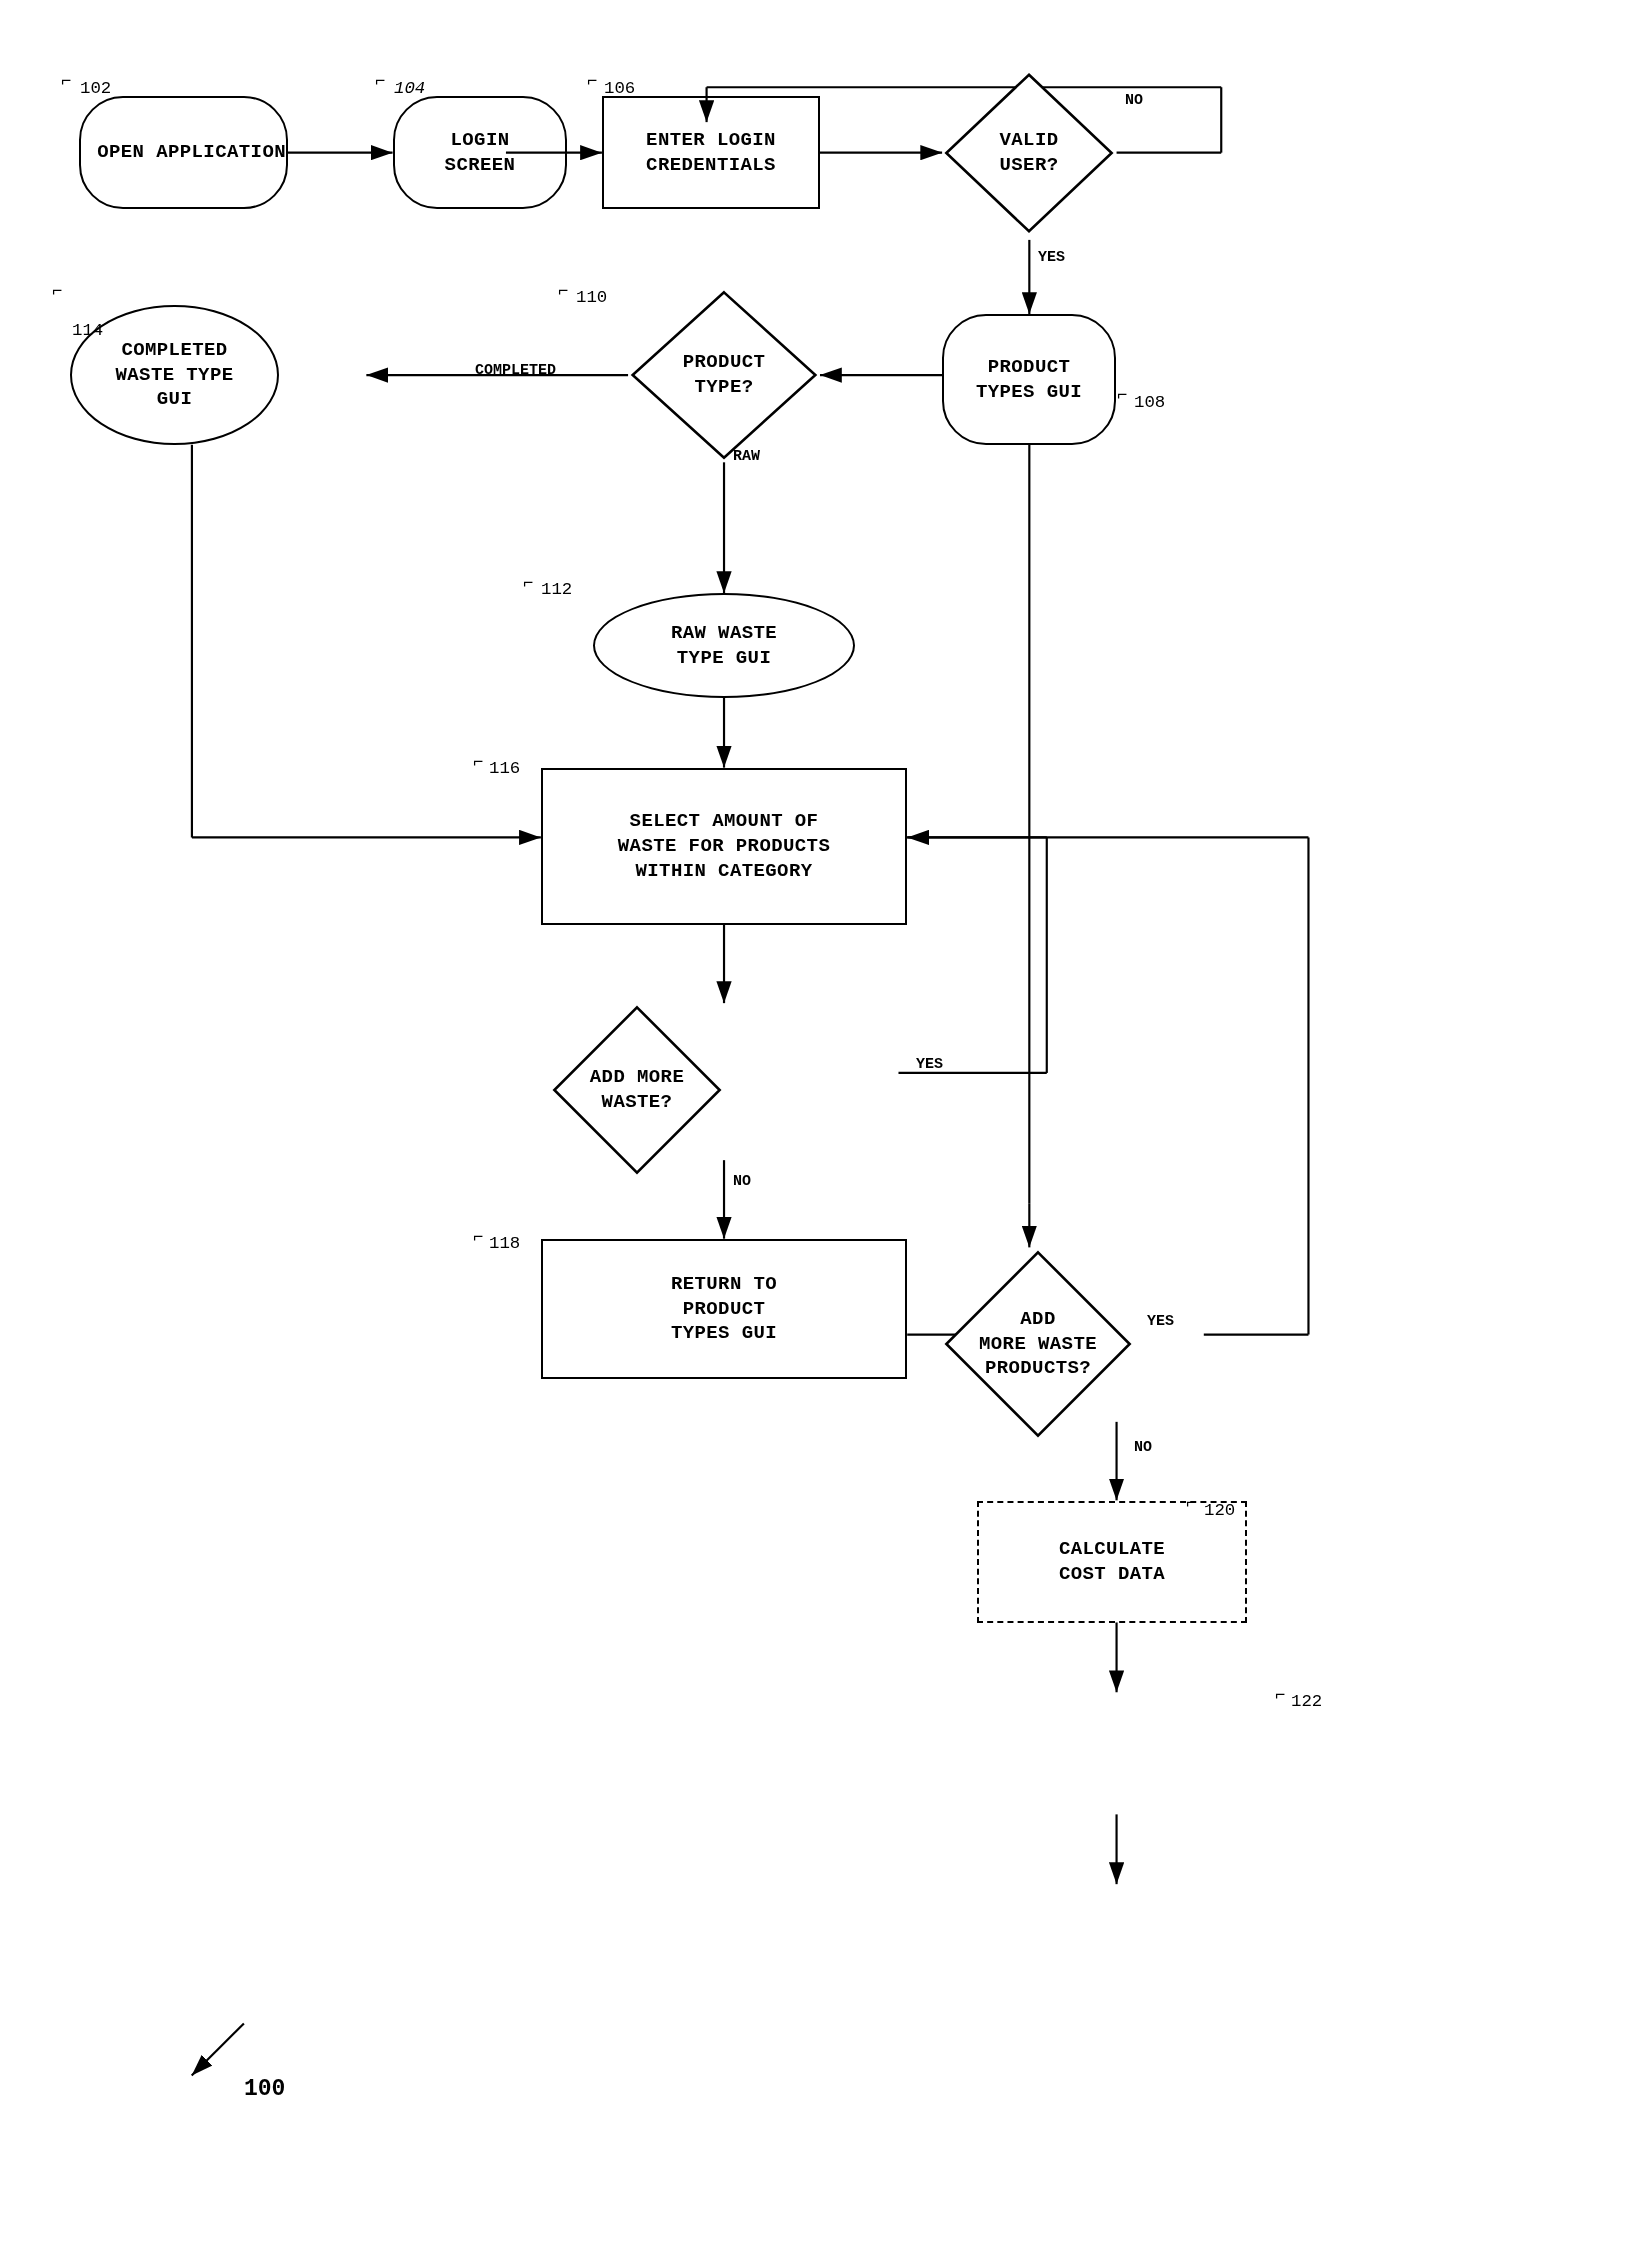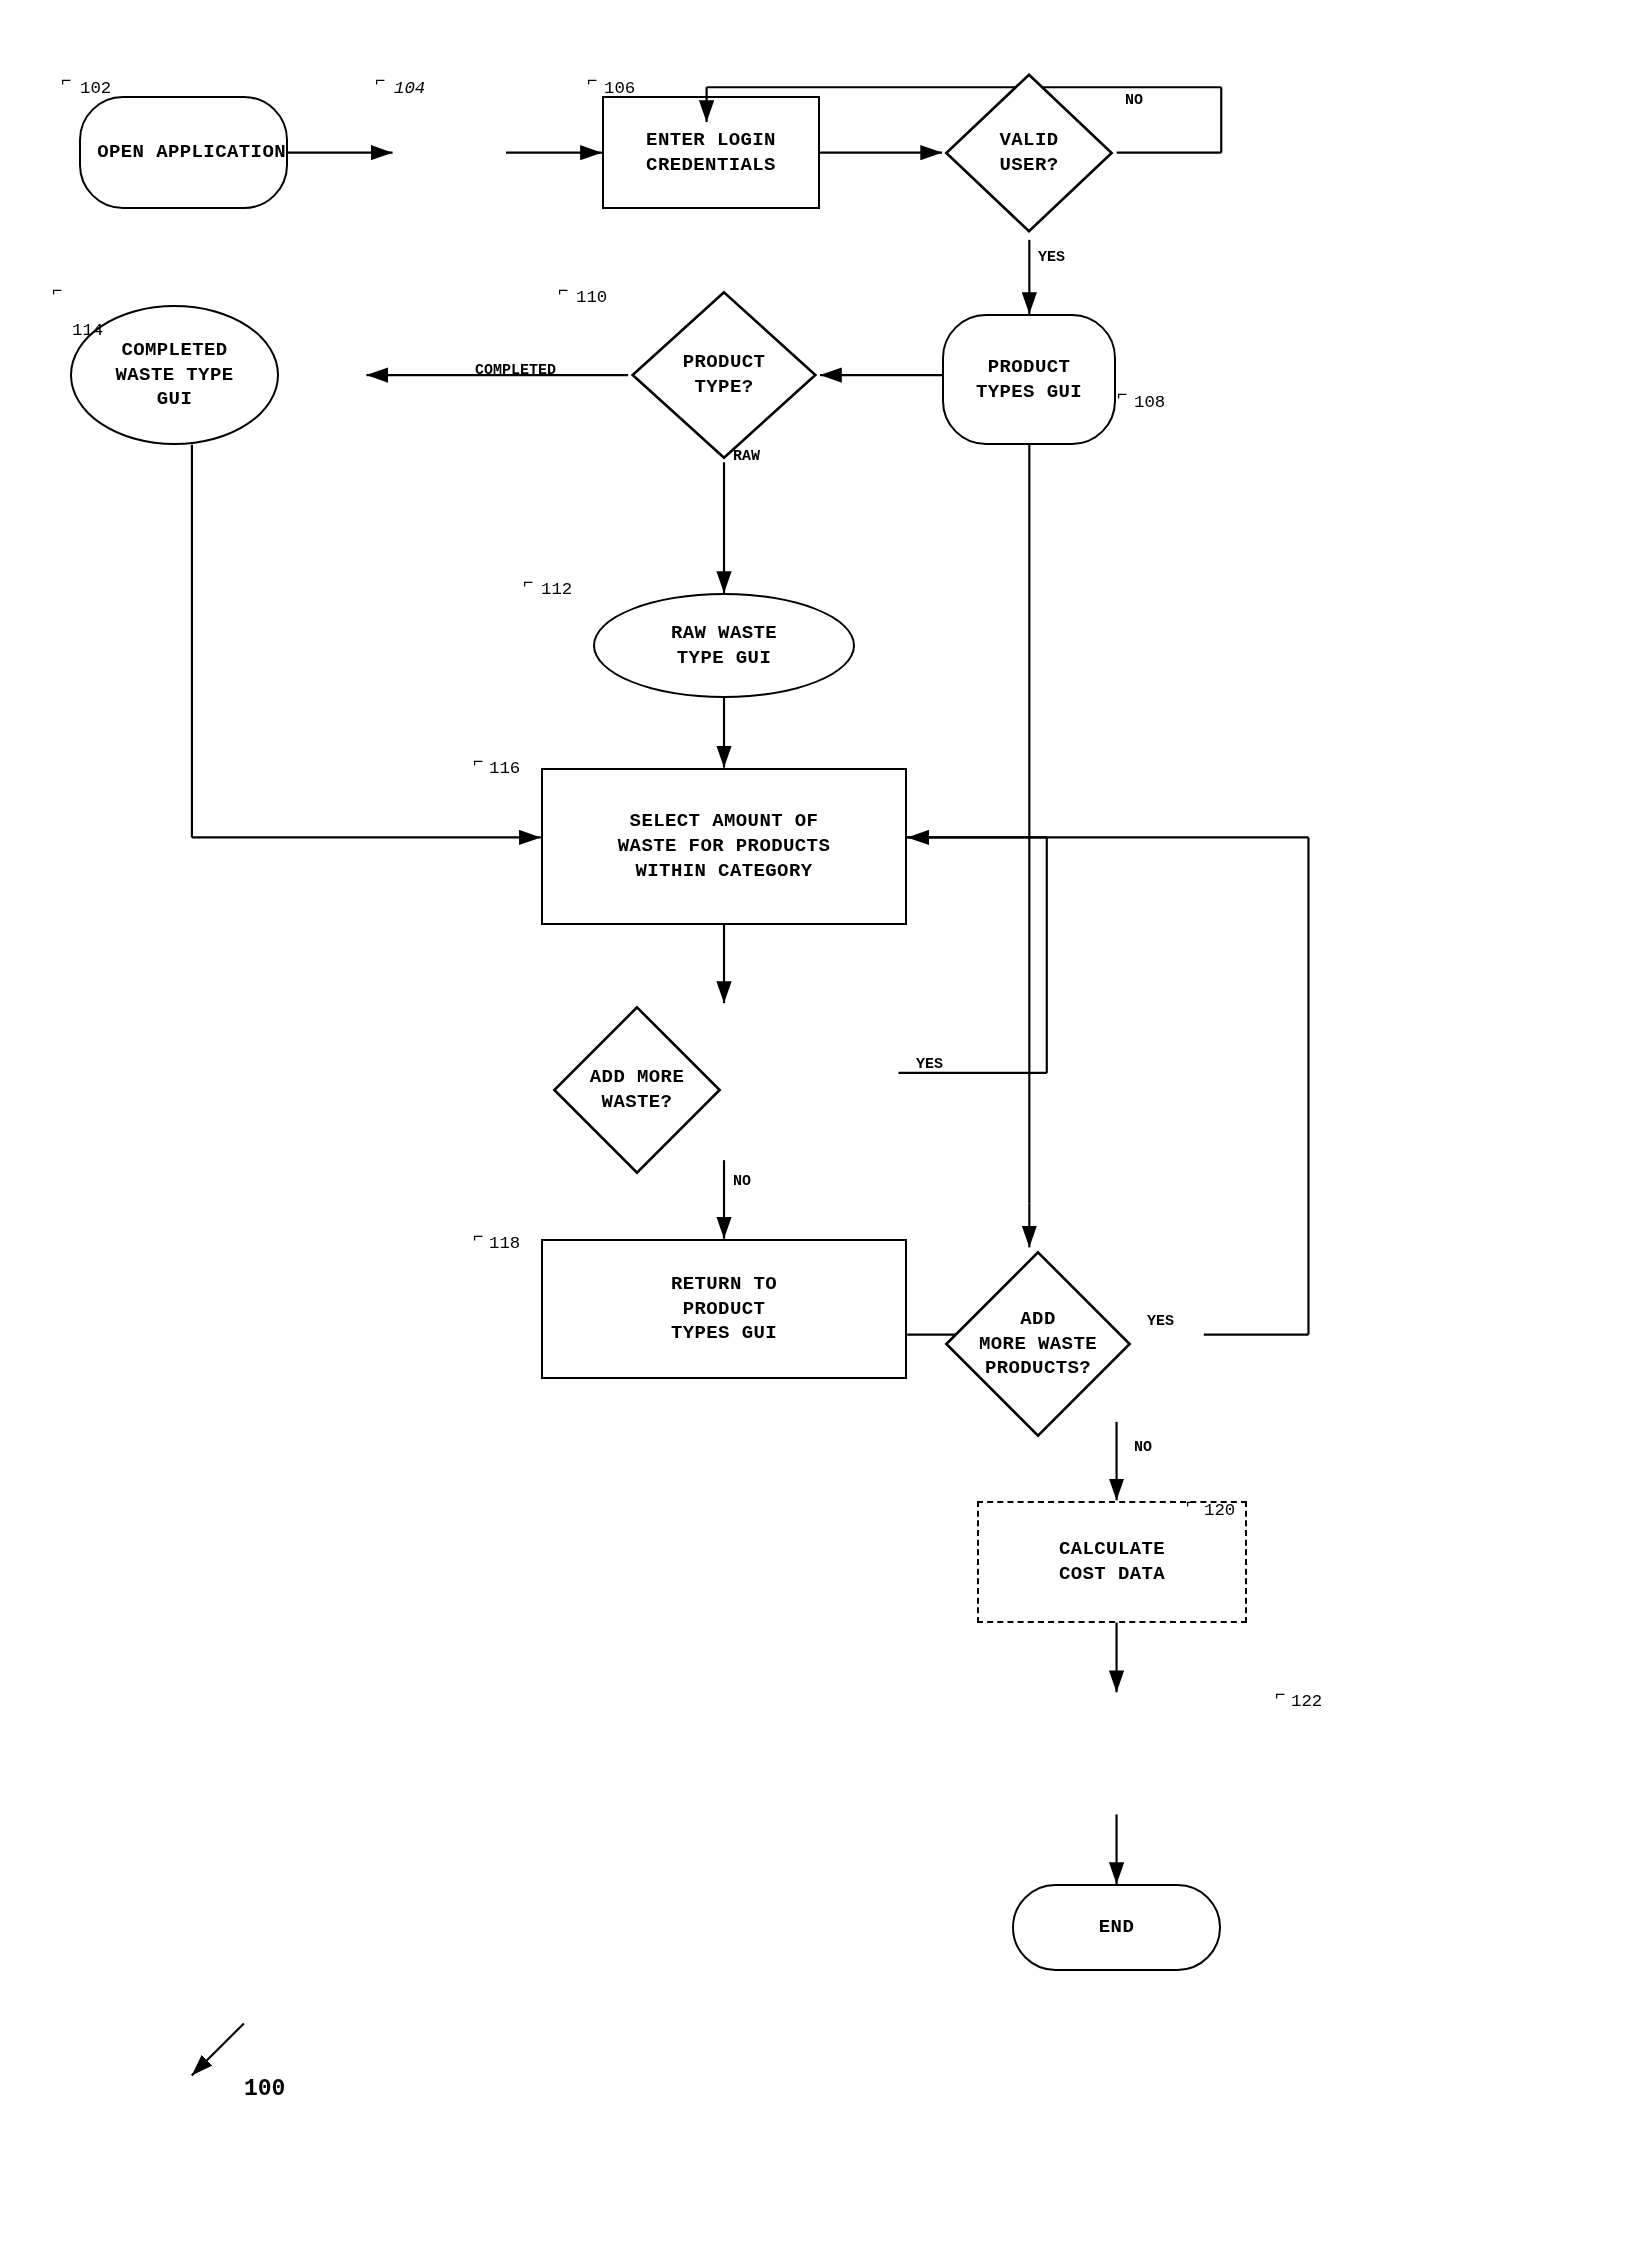--- a/index.html
+++ b/index.html
@@ -149,20 +149,23 @@
 
   </svg>
 
   <div class="shape rounded-rect" style="left:79px; top:96px; width:209px; height:113px;justify-content:flex-end;">
     <span>OPEN
 APPLICATION</span>
   </div>
   <span class="label" style="left:80px; top:79px;">102</span>
   <span class="label" style="left:61px; top:72px;">⌐</span>
 
+  <div class="shape rounded-rect" style="left:393px; top:96px; width:174px; height:113px;">
+    <span>LOGIN<br>SCREEN</span>
+  </div>
   <span class="label" style="left:394px; top:79px;font-style:italic;">104</span>
   <span class="label" style="left:375px; top:72px;">⌐</span>
 
   <div class="shape rectangle" style="left:602px; top:96px; width:218px; height:113px;">
     <span>ENTER LOGIN<br>CREDENTIALS</span>
   </div>
   <span class="label" style="left:604px; top:79px;">106</span>
   <span class="label" style="left:587px; top:72px;">⌐</span>
 
   <div class="shape diamond" style="left:942px; top:70px; width:174px; height:166px;">
@@ -252,23 +255,20 @@
   <span class="label" style="left:1204px; top:1501px;">120</span>
   <span class="label" style="left:1186px; top:1494px;">⌐</span>
 
   <div class="shape dashed-rectangle" style="left:977px; top:1501px; width:270px; height:122px;">
     <span>CALCULATE<br>COST DATA</span>
   </div>
 
   <span class="label" style="left:1291px; top:1692px;">122</span>
   <span class="label" style="left:1275px; top:1686px;">⌐</span>
 
-  <div class="shape rounded-rect" style="left:1012px; top:1884px; width:209px; height:87px;">
-    <span>END</span>
-  </div>
 
   <span class="label" style="left:244px; top:2076px; font-size:23px; font-weight:bold;">100</span>
 
   <svg style="position:absolute; left:174px; top:2006px; width:105px; height:87px;" viewBox="0 0 120 100" width="105" height="87">
     <line x1="80" y1="20" x2="20" y2="80" stroke="#000" stroke-width="2.5" marker-end="url(#arrowhead)"></line>
   </svg>
 
 </div>
 
 

